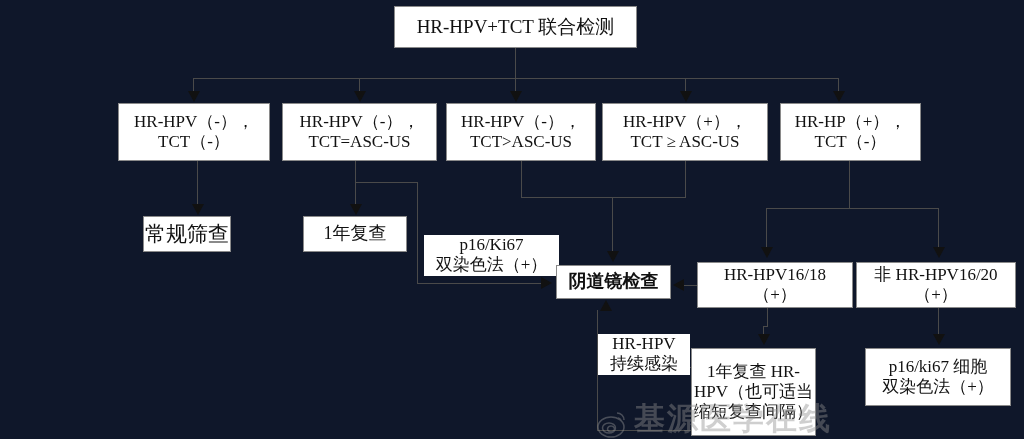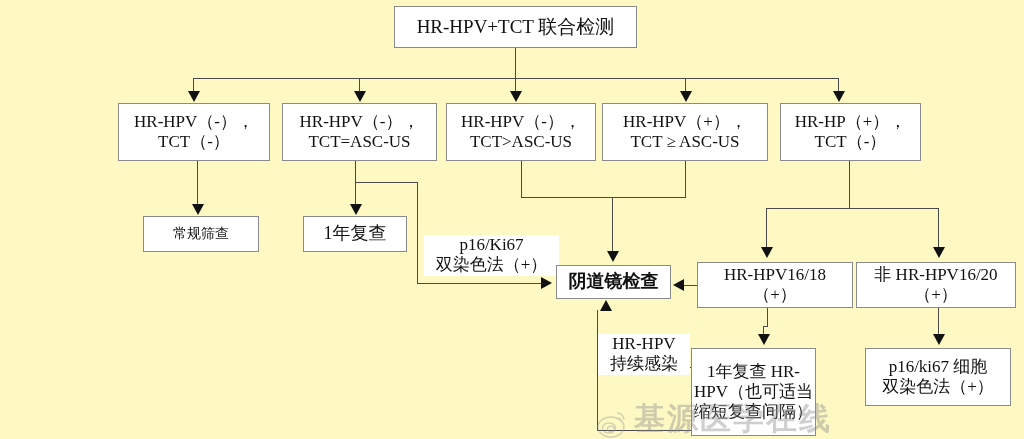--- a/index.html
+++ b/index.html
@@ -4,21 +4,21 @@
 <style>
   html, body {
     margin: 0;
     padding: 0;
     background: #ffffff;
   }
   #canvas {
     position: relative;
     width: 1024px;
     height: 439px;
-    background: #fef9c3;
+    background: #0f172a;
     font-family: "Liberation Serif", "DejaVu Serif", serif;
     overflow: hidden;
   }
   .node {
     position: absolute;
     box-sizing: border-box;
     border: 1px solid #8a8a8a;
     background: #ffffff;
     color: #111111;
     display: flex;
@@ -29,21 +29,21 @@
     line-height: 1.18;
     white-space: pre-line;
     z-index: 3;
   }
   .n-root      { left: 394px; top: 6px;   width: 243px; height: 42px;  font-size: 19px; }
   .n-c1        { left: 118px; top: 103px; width: 152px; height: 58px;  font-size: 17px; }
   .n-c2        { left: 282px; top: 103px; width: 155px; height: 58px;  font-size: 17px; }
   .n-c3        { left: 446px; top: 103px; width: 150px; height: 58px;  font-size: 17px; }
   .n-c4        { left: 602px; top: 103px; width: 166px; height: 58px;  font-size: 17px; }
   .n-c5        { left: 780px; top: 103px; width: 141px; height: 58px;  font-size: 17px; }
-  .n-routine   { left: 143px; top: 216px; width: 116px; height: 36px;  font-size: 14px; }
+  .n-routine   { left: 143px; top: 216px; width: 88px; height: 36px;  font-size: 21px; }
   .n-year1     { left: 303px; top: 216px; width: 104px; height: 36px;  font-size: 18px; }
   .n-colpo     { left: 556px; top: 265px; width: 115px; height: 34px;  font-size: 18px; font-weight: bold; }
   .n-hpv1618   { left: 697px; top: 262px; width: 156px; height: 46px;  font-size: 17px; }
   .n-nonhpv    { left: 856px; top: 262px; width: 160px; height: 46px;  font-size: 17px; }
   .n-recheck   { left: 691px; top: 348px; width: 125px; height: 88px;  font-size: 17px; }
   .n-p16cell   { left: 865px; top: 348px; width: 146px; height: 58px;  font-size: 17px; }
 
   .edge {
     position: absolute;
     background: #4a4a4a;

